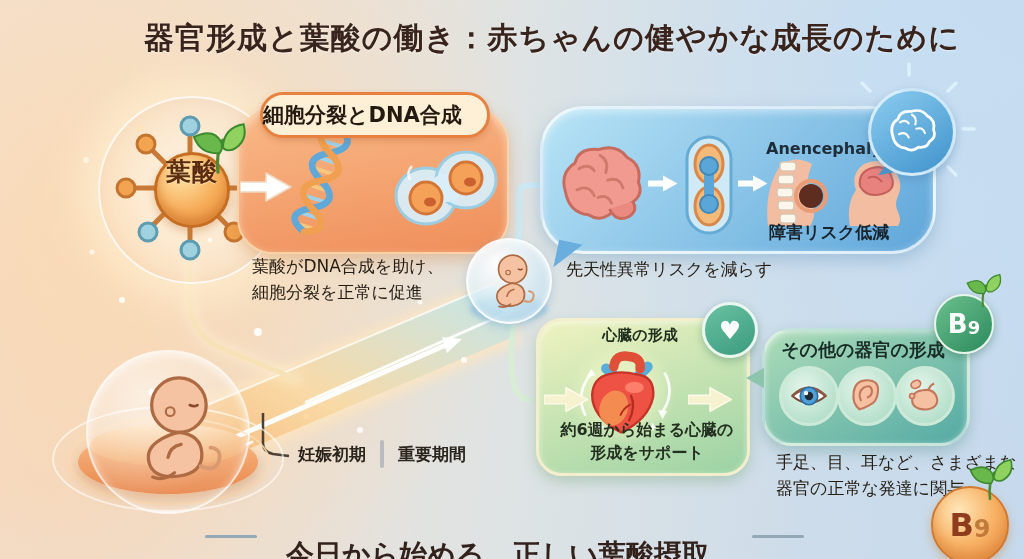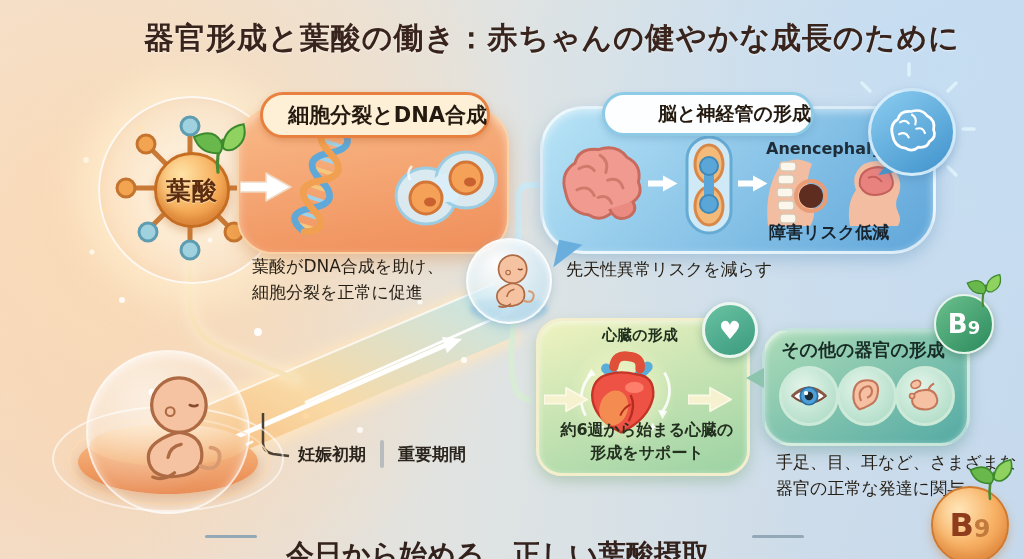--- a/index.html
+++ b/index.html
@@ -16,25 +16,25 @@
     text-shadow:0 1px 2px rgba(255,255,255,.55);padding-left:40px;}
   .footer{left:0;top:513px;width:1024px;text-align:center;z-index:6;
     font:bold 28px "Liberation Serif","DejaVu Serif",serif;color:#33211c;margin-top:23px;}
   .footer-dash{height:3px;background:#93a9b8;border-radius:2px;z-index:6;}
   
   .mol-glow{left:98px;top:96px;width:184px;height:184px;border-radius:50%;z-index:1;
     background:radial-gradient(circle, rgba(255,250,238,.95) 0%, rgba(255,245,224,.35) 62%, rgba(255,245,224,0) 75%);
     border:2px solid rgba(255,255,255,.8);box-shadow:0 0 42px 18px rgba(255,240,210,.75);}
   .mol-sphere{left:154px;top:152px;width:70px;height:70px;border-radius:50%;z-index:3;
     background:radial-gradient(circle at 35% 28%, #ffe3a6, #f6ac58 55%, #ea8f3e);
-    border:3px solid #c56d22;display:flex;align-items:center;justify-content:center;
+    border:3px solid #c56d22;display:flex;justify-content:center;
     box-shadow:inset 0 -7px 10px rgba(190,100,30,.45), 0 4px 10px rgba(200,120,50,.4);
     font-size:25px;font-weight:bold;color:#5c2c10;letter-spacing:1px;text-shadow:0 1px 0 rgba(255,230,180,.8);}
   
-  .pill{border-radius:24px;display:flex;align-items:center;justify-content:flex-end;font-weight:bold;color:#241a10;z-index:4;}
+  .pill{border-radius:24px;display:flex;align-items:center;justify-content:flex-start;font-weight:bold;color:#241a10;z-index:4;}
   .pill-dna{left:260px;top:92px;width:224px;height:40px;background:#fdf0d6;border:3px solid #e8813f;font-size:21px;box-shadow:0 3px 6px rgba(180,90,40,.3);}
   .pill-brain{left:602px;top:92px;width:206px;height:38px;background:#fdfeff;border:3px solid #8ccae6;font-size:19px;box-shadow:0 3px 6px rgba(90,140,180,.3);}
   .card-dna{left:237px;top:108px;width:268px;height:142px;border-radius:36px;z-index:2;
     background:linear-gradient(170deg,#f9ba88,#ef8e5a);border:2px solid #fbd2a6;
     box-shadow:0 6px 16px rgba(200,120,60,.35), inset 0 3px 8px rgba(255,255,255,.45);}
   .bubble-brain{left:540px;top:106px;width:390px;height:142px;border-radius:44px;z-index:2;
     background:linear-gradient(135deg,#b8e4f6,#5fa6da);border:3px solid rgba(255,255,255,.75);
     box-shadow:0 6px 16px rgba(90,140,180,.35), inset 0 3px 9px rgba(255,255,255,.5);}
   .tail-blue{left:556px;top:242px;width:0;height:0;z-index:2;
     border-right:24px solid transparent;border-top:28px solid #6aaede;transform:rotate(12deg);}
@@ -256,23 +256,20 @@
     <ellipse cx="78" cy="44" rx="6" ry="4.5" fill="#c9602f"></ellipse>
     <path d="M18 42 Q14 34 20 28" stroke="#ffffff" stroke-width="2.5" fill="none" opacity=".8"></path>
   </svg>
   <div class="abs caption" style="left:252px;top:254px;">
     <span class="cap-line">葉酸がDNA合成を助け、</span>
     <span class="cap-line">細胞分裂を正常に促進</span>
   </div>
 
   <div class="abs bubble-brain"></div>
   <div class="abs tail-blue"></div>
-  <div class="abs pill pill-brain">
-    <span>脳と神経管の形成</span>
-  </div>
   <svg class="abs z3" style="left:552px;top:136px;" width="96" height="100" viewBox="0 0 100 100">
     <path d="M14 56 Q8 36 24 26 Q28 10 48 12 Q68 6 78 20 Q94 28 90 46 Q96 60 82 68 Q78 80 62 78 Q50 88 38 80 Q18 78 14 56 Z" fill="#f09a90" stroke="#c66b5e" stroke-width="3"></path>
     <path d="M60 74 Q66 88 80 82 Q90 76 84 66" fill="#ea8a80" stroke="#c66b5e" stroke-width="3"></path>
     <g stroke="#d07a6c" stroke-width="3" fill="none" stroke-linecap="round">
       <path d="M28 32 Q38 26 44 34"></path>
         <path d="M50 18 Q60 24 56 36"></path>
       <path d="M26 54 Q38 48 44 60"></path>
         <path d="M58 44 Q70 40 74 52"></path>
       <path d="M48 62 Q58 58 62 68"></path>
     </g>

